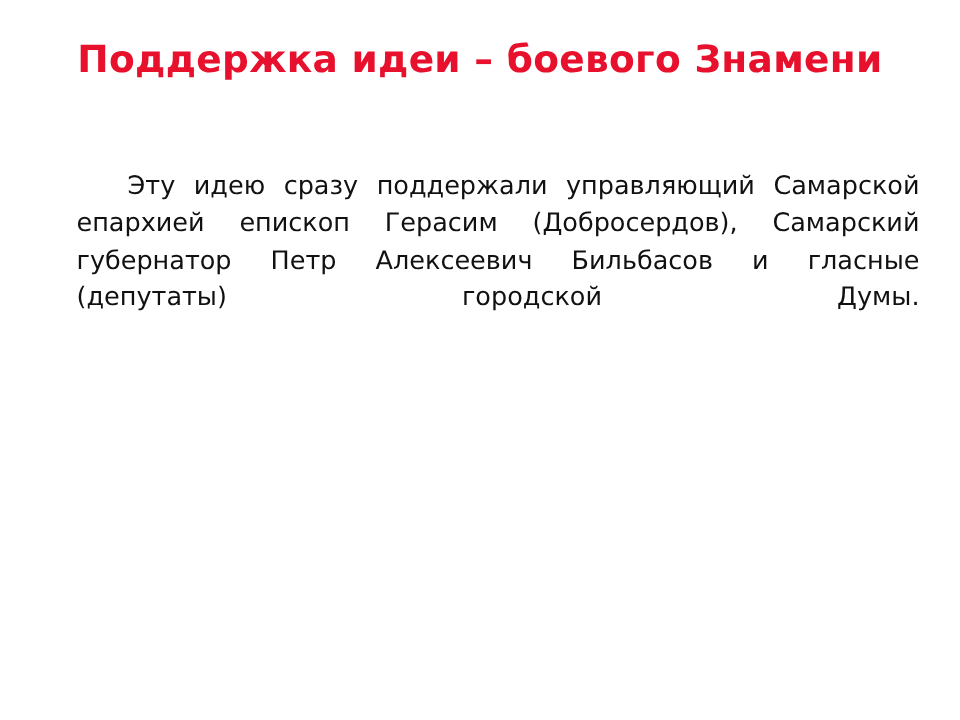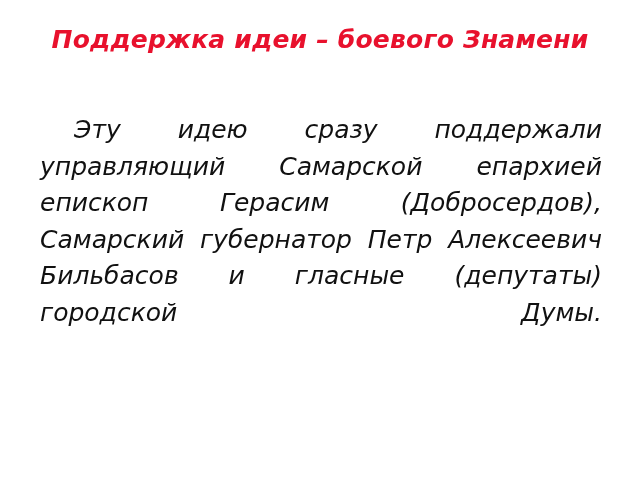--- a/index.html
+++ b/index.html
@@ -11,43 +11,42 @@
     height: 480px;
     background: #ffffff;
     font-family: "DejaVu Sans", sans-serif;
     overflow: hidden;
   }
   .slide {
     position: relative;
     width: 534px;
     height: 480px;
     box-sizing: border-box;
-    font-style: italic;
   }
   .slide-title {
     position: absolute;
     left: 40px;
     top: 24px;
     width: 560px;
     text-align: center;
     color: #e8112d;
     font-family: "DejaVu Sans", sans-serif;
     font-weight: bold;
     font-size: 25px;
     line-height: 1.28;
     letter-spacing: 0.2px;
   }
   .slide-body {
     position: absolute;
-    left: 40px;
+    left: 51px;
     top: 112px;
     width: 562px;
     color: #111111;
     font-family: "DejaVu Sans", sans-serif;
-    font-size: 25px;
+    font-size: 17px;
     line-height: 1.46;
     text-align: justify;
     text-justify: inter-word;
     text-indent: 34px;
   }
   .slide-body::after {
     content: "";
     display: inline-block;
     width: 100%;
   }

